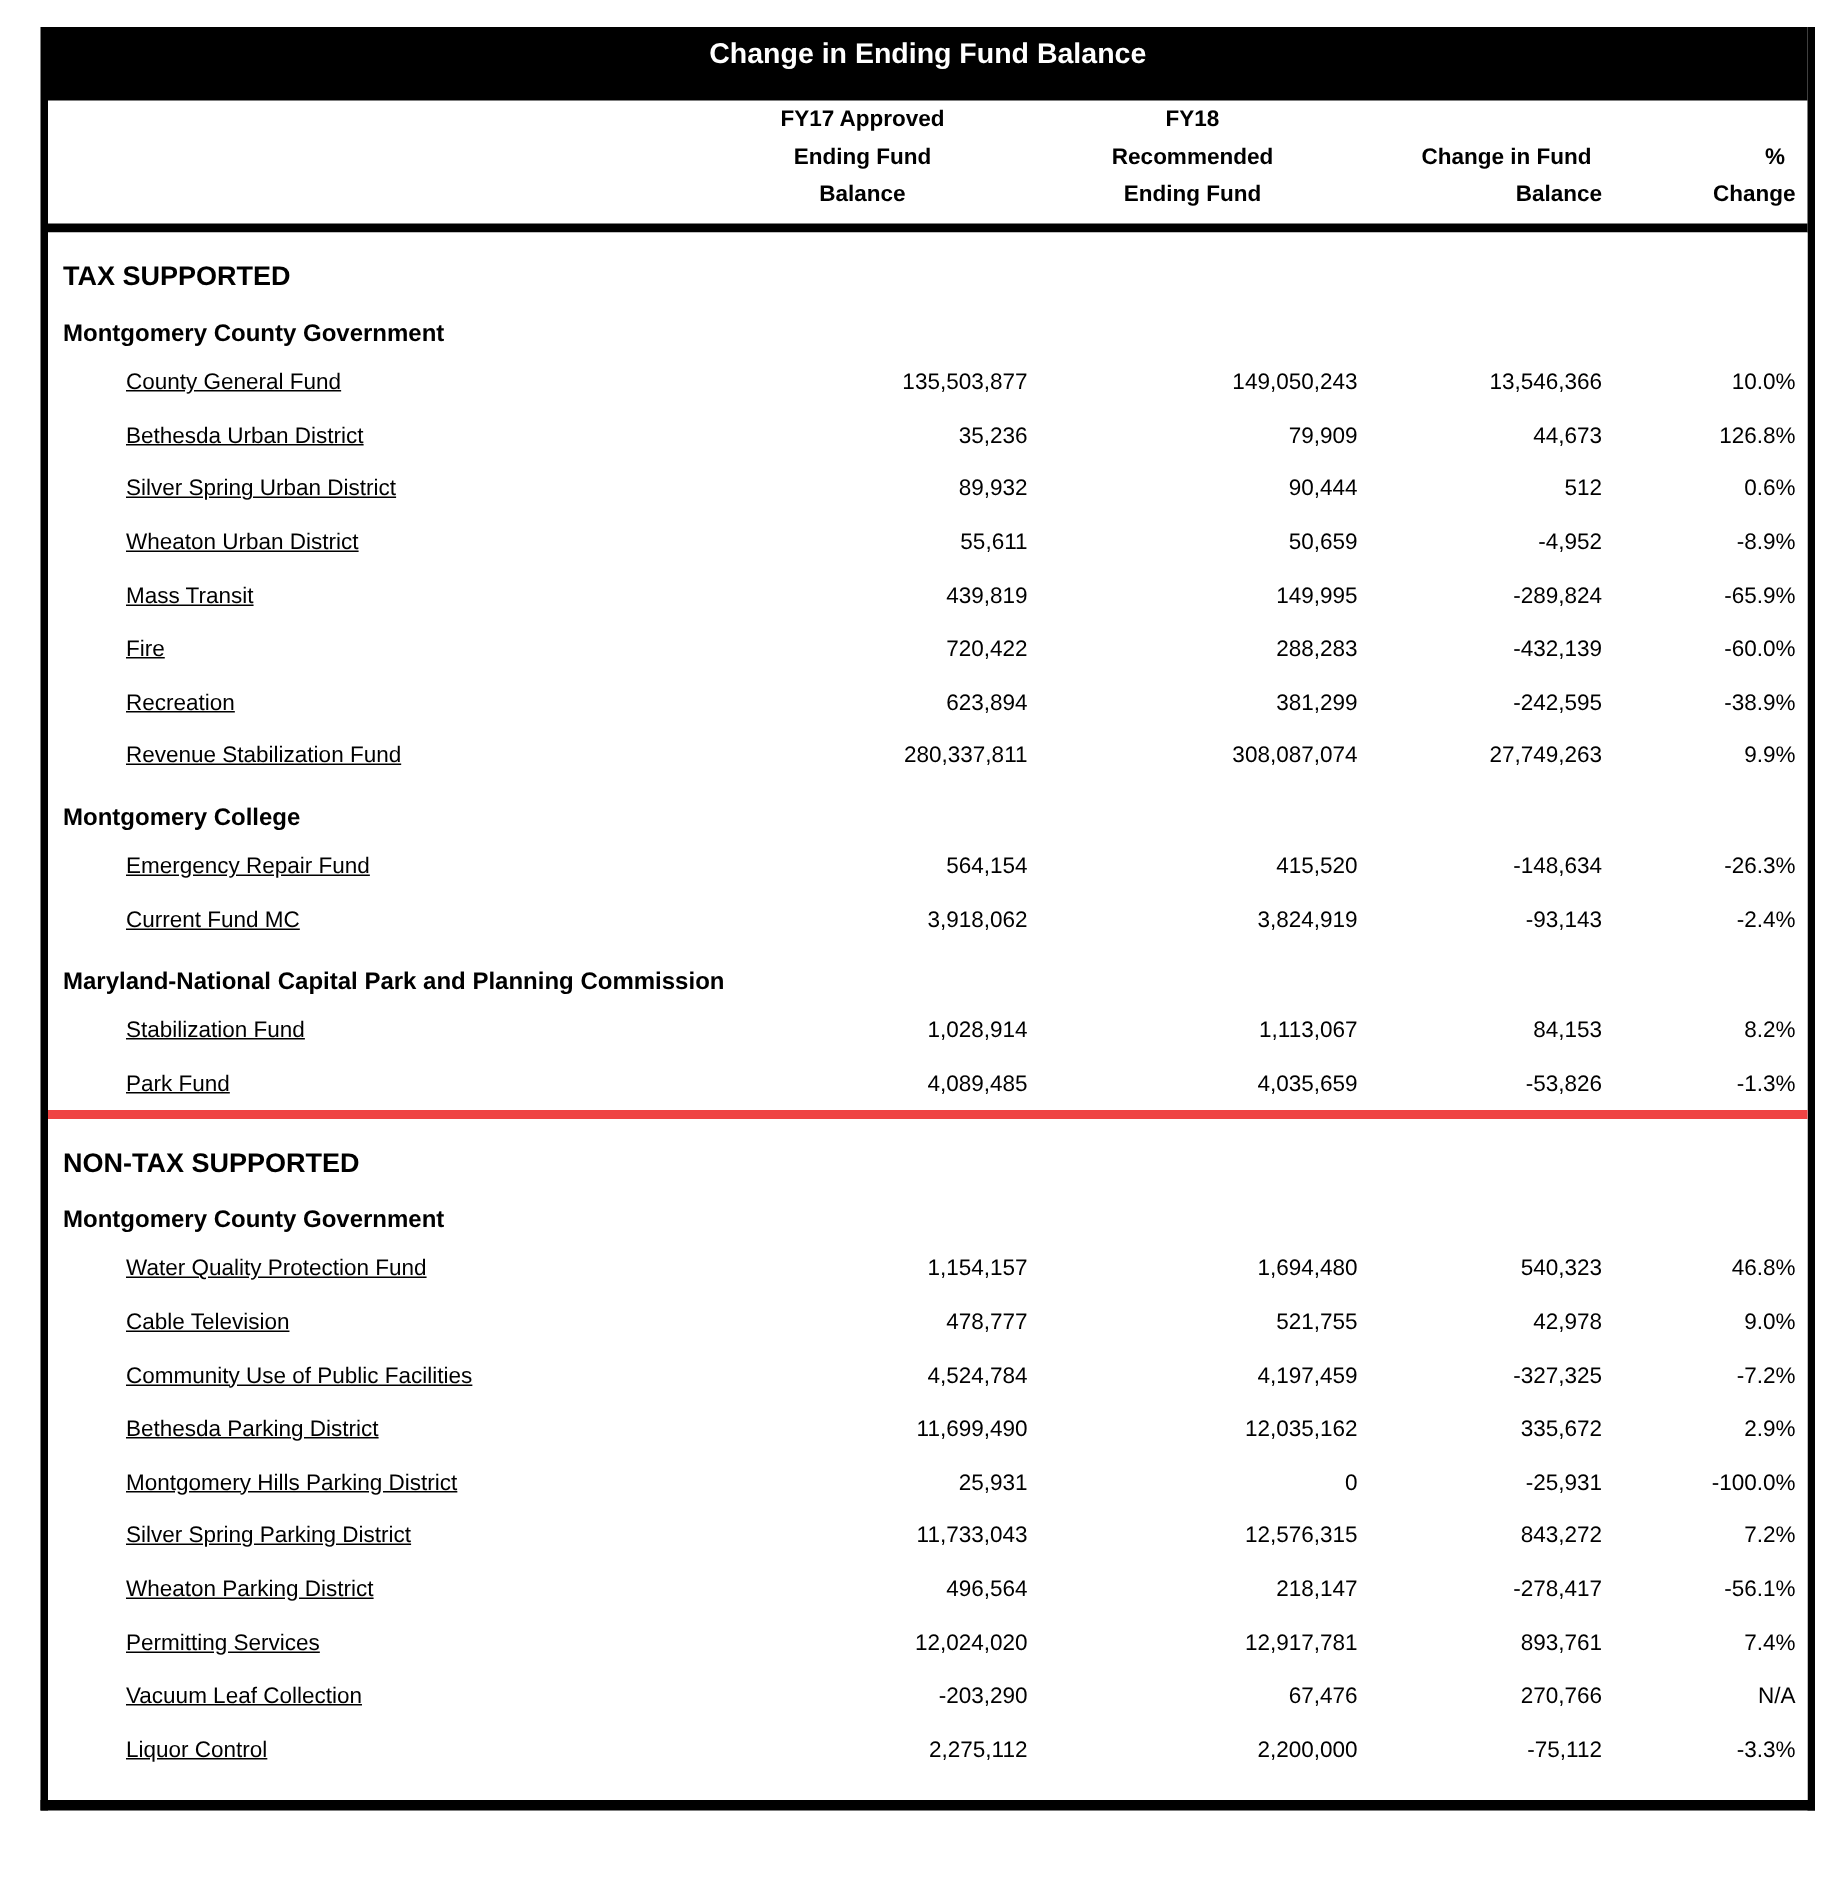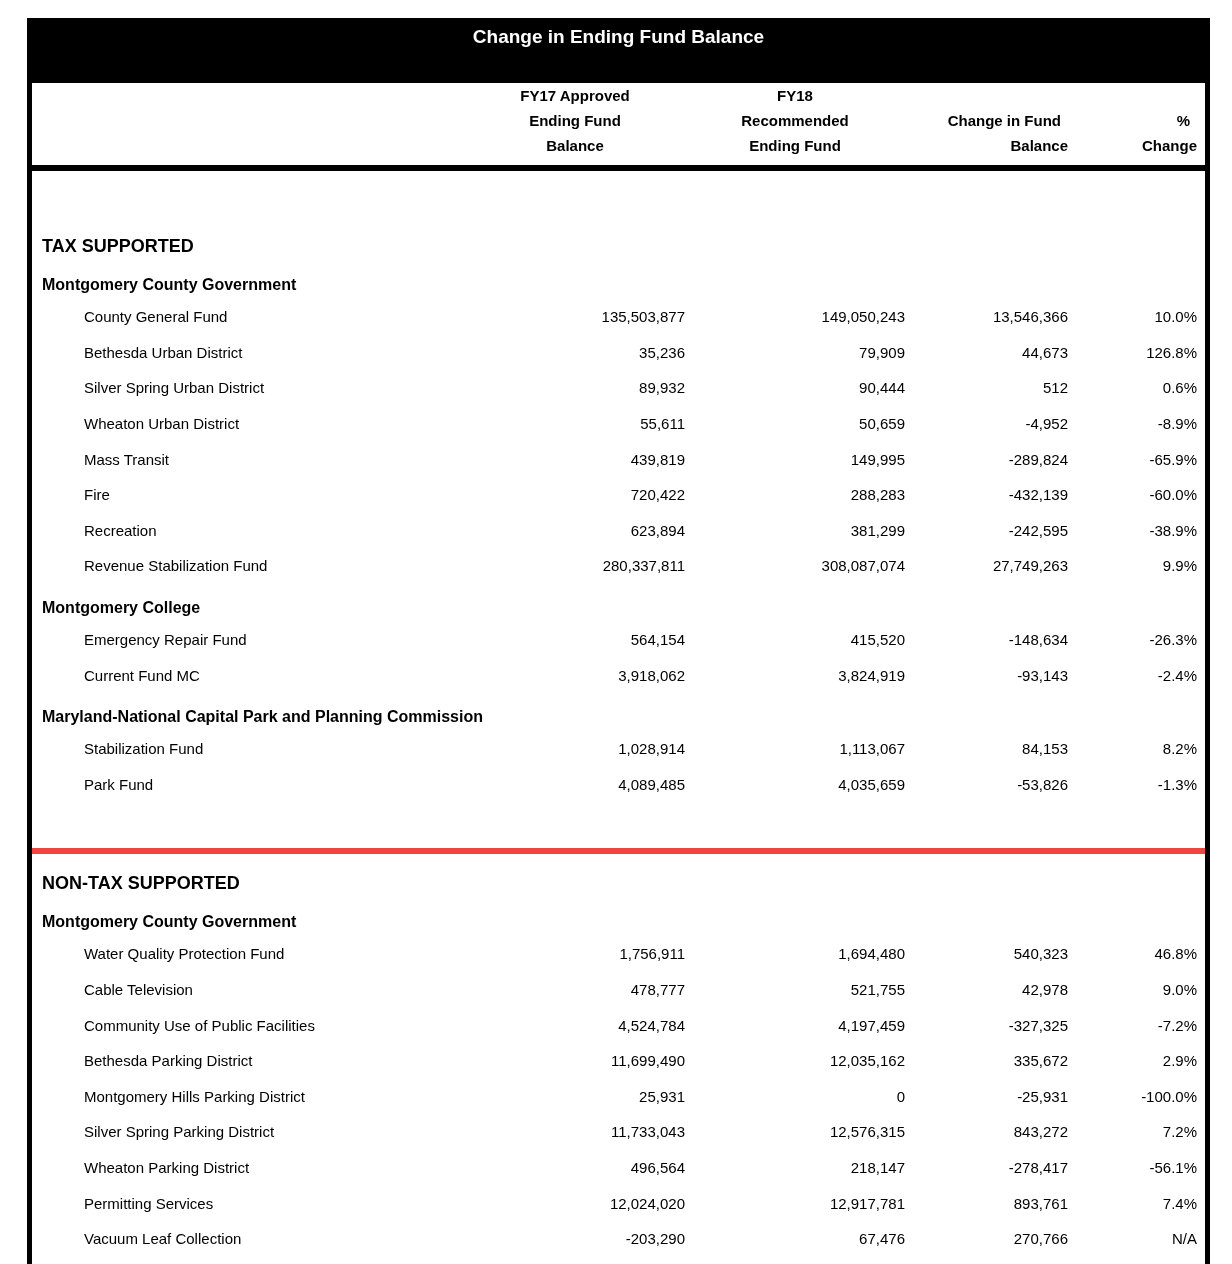--- a/index.html
+++ b/index.html
@@ -23,21 +23,21 @@
     width: 1183px;
     box-sizing: border-box;
     border-left: 5px solid #000;
     border-right: 5px solid #000;
     border-bottom: 7px solid #000;
     background: #ffffff;
   }
   .title-bar {
     background: #000000;
     color: #ffffff;
-    height: 65px;
+    height: 49px;
     box-sizing: border-box;
     padding-top: 8px;
     text-align: center;
     font-weight: bold;
     font-size: 19px;
   }
   .grid {
     display: grid;
     grid-template-columns: 433px 220px 220px 163px 129px;
     box-sizing: border-box;
@@ -53,21 +53,21 @@
     flex-direction: column;
     justify-content: flex-end;
     padding-bottom: 9px;
     font-weight: bold;
     font-size: 15px;
     line-height: 25px;
   }
   .hc.center { text-align: center; }
   .hc.right  { text-align: right; }
   .hc.right .hline:first-child { padding-right: 7px; }
-  .section { background: #ffffff; margin-top: 46px; }
+  .section { background: #ffffff; }
   .section + .section { border-top: 6px solid #ef4444; }
   .section-title {
     height: 44px;
     display: flex;
     align-items: flex-end;
     padding-left: 10px;
     padding-bottom: 4px;
     font-weight: bold;
     font-size: 18px;
     box-sizing: border-box;
@@ -80,21 +80,21 @@
     padding-bottom: 5px;
     font-weight: bold;
     font-size: 16px;
     box-sizing: border-box;
   }
   .row {
     height: 35.6px;
     align-items: center;
     font-size: 15px;
   }
-  .cell-name   { padding-left: 52px; text-align: left; }
+  .cell-name   { padding-left: 52px; text-align: left; text-decoration: underline; }
   .cell-num    { text-align: right; }
   .section:last-child { padding-bottom: 16px; }
 </style>
 </head>
 <body>
 
 <div class="page">
   <div class="report">
 
     <div class="title-bar">Change in Ending Fund Balance</div>
@@ -210,21 +210,21 @@
             <div class="cell-num">4,035,659</div>
             <div class="cell-num">-53,826</div>
             <div class="cell-num">-1.3%</div>
           </div>
         </div>
         <div class="section">
           <div class="section-title">NON-TAX SUPPORTED</div>
           <div class="group-title">Montgomery County Government</div>
           <div class="grid row">
             <div class="cell-name">Water Quality Protection Fund</div>
-            <div class="cell-num">1,756,911</div>
+            <div class="cell-num">1,154,157</div>
             <div class="cell-num">1,694,480</div>
             <div class="cell-num">540,323</div>
             <div class="cell-num">46.8%</div>
           </div>
           <div class="grid row">
             <div class="cell-name">Cable Television</div>
             <div class="cell-num">478,777</div>
             <div class="cell-num">521,755</div>
             <div class="cell-num">42,978</div>
             <div class="cell-num">9.0%</div>

